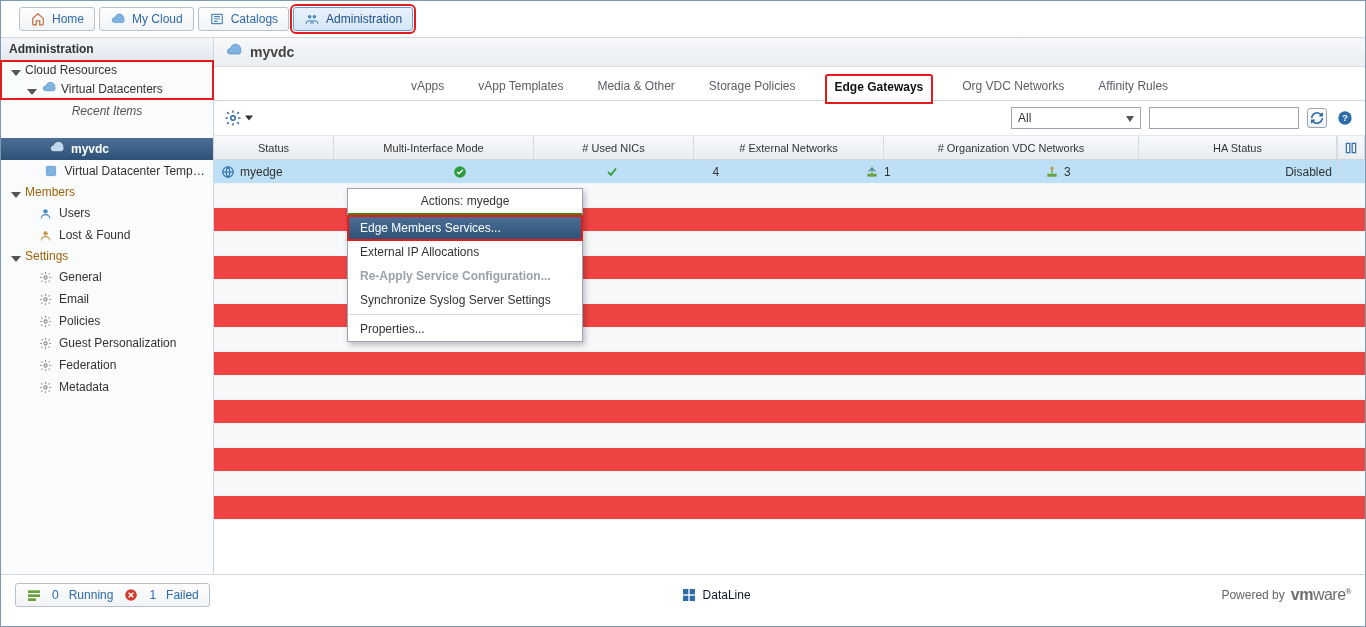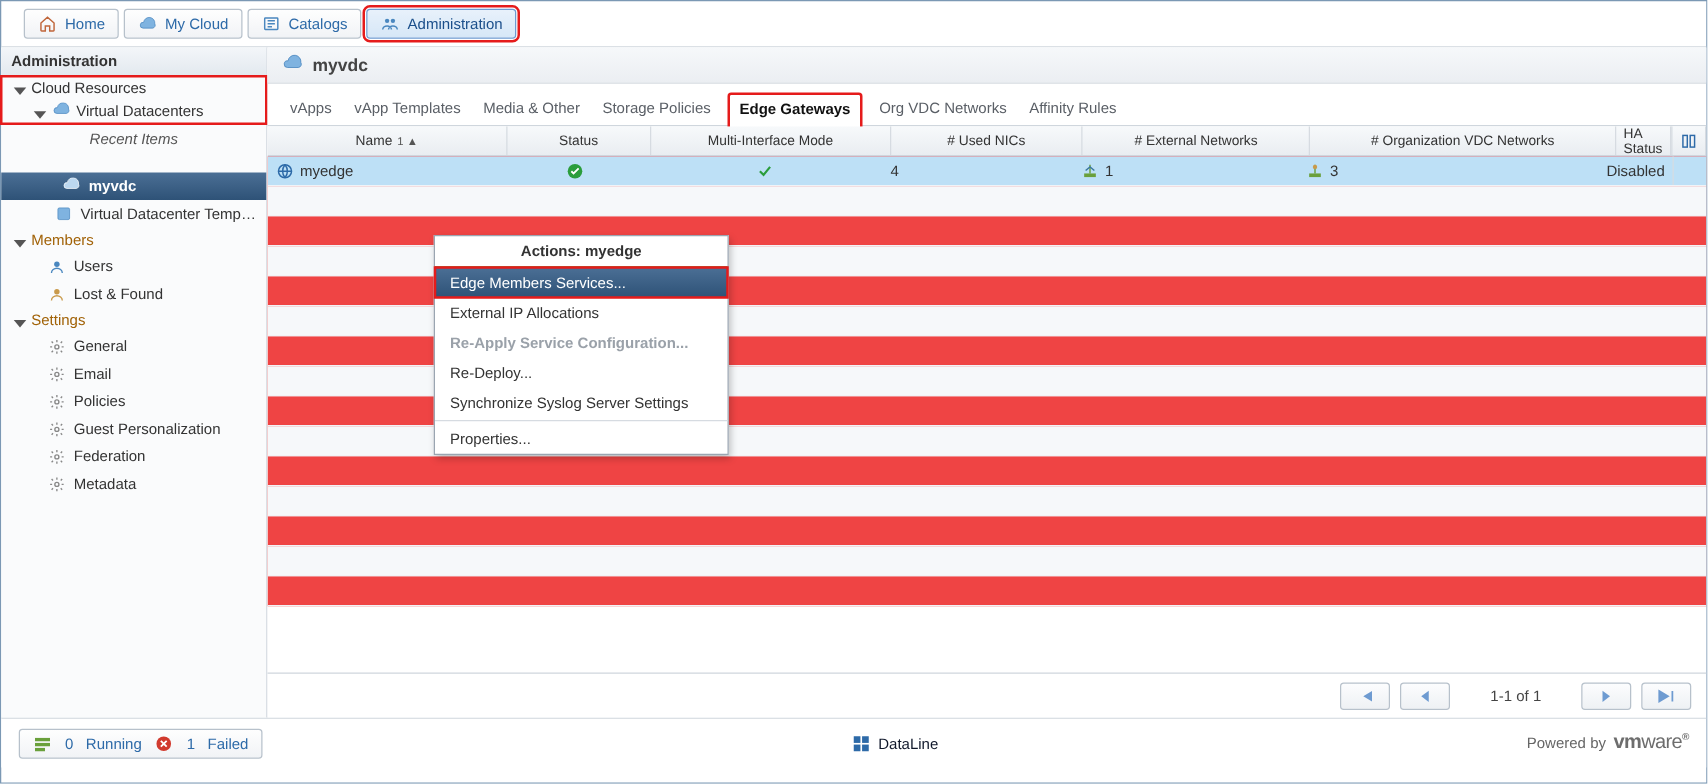--- a/index.html
+++ b/index.html
@@ -113,25 +113,26 @@
     min-width:0;
   }
   .main-title {
     background: linear-gradient(#f6f8fa,#ebeef2);
     border-bottom:1px solid #d6dbe1;
     padding:6px 12px;
     display:flex; align-items:center; gap:8px;
     font-weight:bold; font-size:14px; color:#444;
   }
   .subtabs {
-    display:flex; gap:10px;
+    display:flex; gap:26px;
     padding:8px 14px 0;
     border-bottom:1px solid #cfd6dd;
     align-items: center;
     height:34px;
+    justify-content:center;
   }
   .subtab {
     color:#5a5f66; cursor:pointer;
     padding:4px 4px 8px;
     position:relative;
   }
   .subtab.active {
     color:#111; font-weight:bold;
     border:1px solid #cfd6dd;
     border-bottom:1px solid #fff;
@@ -204,22 +205,22 @@
     left:346px; top:187px;
     width:236px;
     background:#fff;
     border:1px solid #9aa5b1;
     box-shadow:2px 3px 6px rgba(0,0,0,.25);
     z-index:50;
     font-size:12px;
   }
   .ctx-title {
     text-align:center; padding:5px 6px;
-    border-bottom:1px solid #4d7c0f;
-    font-weight:bold; color:#333;
+    border-bottom:3px solid #4d7c0f;
+    font-weight:normal; color:#333;
   }
   .ctx-item {
     padding:5px 12px; cursor:pointer; color:#333;
   }
   .ctx-item.disabled { color:#9aa1a9; cursor:default;font-weight:bold;}
   .ctx-item.sel {
     background:linear-gradient(#4b6f95,#2e5277); color:#fff;
     outline:2px solid #e51b1b; outline-offset:-1px;
   }
   .ctx-sep { height:1px; background:#d6dbe1; margin:2px 0; }
@@ -445,27 +446,50 @@
       <div class="subtabs">
         <div class="subtab">vApps</div>
         <div class="subtab">vApp Templates</div>
         <div class="subtab">Media &amp; Other</div>
         <div class="subtab">Storage Policies</div>
         <div class="subtab active hl">Edge Gateways</div>
         <div class="subtab">Org VDC Networks</div>
         <div class="subtab">Affinity Rules</div>
       </div>
 
+      <div class="toolbar">
+        <span class="gear-btn">
+          <svg class="svg" width="18" height="18" viewBox="0 0 24 24" fill="none" stroke="#2d6aa8" stroke-width="2">
+              <circle cx="12" cy="12" r="3"></circle>
+              <path d="M12 2v3M12 19v3M4.2 4.2l2.1 2.1M17.7 17.7l2.1 2.1M2 12h3M19 12h3M4.2 19.8l2.1-2.1M17.7 6.3l2.1-2.1"></path>
+            </svg>
+          <svg class="svg" width="8" height="8" viewBox="0 0 10 10">
+              <path d="M0 2l5 6 5-6z" fill="#333"></path>
+            </svg>
+        </span>
+        <div class="spacer"></div>
+        <div class="filter-select">
+          <span>All</span>
+        </div>
+        <input class="filter-input" type="text" style="">
+        <span class="round-btn">
+          <svg class="svg" width="14" height="14" viewBox="0 0 24 24" fill="none" stroke="#2d6aa8" stroke-width="2.5">
+              <path d="M3 12a9 9 0 0 1 15-6.7L21 8M21 3v5h-5M21 12a9 9 0 0 1-15 6.7L3 16M3 21v-5h5"></path>
+            </svg>
+        </span>
+        <span class="round-btn" style="border:none;background:none;">
+          <svg class="svg" width="16" height="16" viewBox="0 0 24 24" fill="#2d6aa8">
+              <circle cx="12" cy="12" r="10" fill="#2d6aa8"></circle>
+              <text x="12" y="17" text-anchor="middle" fill="#fff" font-size="14" font-weight="bold">?</text>
+            </svg>
+        </span>
+      </div>
 
       <div class="table-wrap">
         <div class="grid-head">
-          <div class="col col-name">
-            <span>Name</span>
-            <span class="sort-ind">1 ▲</span>
-          </div>
           <div class="col col-status">Status</div>
           <div class="col col-mi">Multi-Interface Mode</div>
           <div class="col col-nics" style="justify-content:center;"># Used NICs</div>
           <div class="col col-ext" style="justify-content:center;"># External Networks</div>
           <div class="col col-org" style="justify-content:center;"># Organization VDC Networks</div>
           <div class="col col-ha" style="justify-content:center;">HA Status</div>
           <div class="col col-gear">
             <svg class="svg" width="14" height="14" viewBox="0 0 24 24" fill="none" stroke="#2d6aa8" stroke-width="2">
                 <rect x="4" y="4" width="6" height="16"></rect>
                 <rect x="14" y="4" width="6" height="16"></rect>
@@ -532,43 +556,20 @@
           <div class="grid-row"></div>
           <div class="grid-row"></div>
           <div class="grid-row"></div>
           <div class="grid-row"></div>
           <div class="grid-row"></div>
           <div class="grid-row"></div>
           <div class="grid-row"></div>
         </div>
       </div>
 
-      <div class="pager">
-        <span class="pager-btn">
-          <svg width="14" height="12" viewBox="0 0 20 16">
-              <path d="M3 2v12M18 2L8 8l10 6z" fill="#6e9bd1"></path>
-            </svg>
-        </span>
-        <span class="pager-btn">
-          <svg width="12" height="12" viewBox="0 0 16 16">
-              <path d="M12 2L4 8l8 6z" fill="#6e9bd1"></path>
-            </svg>
-        </span>
-        <span class="pager-text">1-1 of 1</span>
-        <span class="pager-btn">
-          <svg width="12" height="12" viewBox="0 0 16 16">
-              <path d="M4 2l8 6-8 6z" fill="#6e9bd1"></path>
-            </svg>
-        </span>
-        <span class="pager-btn">
-          <svg width="14" height="12" viewBox="0 0 20 16">
-              <path d="M2 2l10 6L2 14zM17 2v12" fill="#6e9bd1" stroke="#6e9bd1" stroke-width="2"></path>
-            </svg>
-        </span>
-      </div>
     </div>
   </div>
 
   <div class="statusbar">
     <div class="status-pill">
       <span class="icn">
         <svg width="16" height="16" viewBox="0 0 24 24" fill="#6aa03b">
             <rect x="3" y="5" width="18" height="4"></rect>
             <rect x="3" y="11" width="18" height="4"></rect>
             <rect x="3" y="17" width="12" height="4"></rect>
@@ -600,19 +601,18 @@
       <span>Powered by</span>
       <span class="vmware-logo">vm<span style="font-weight:normal">ware</span><sup style="font-size:8px">®</sup></span>
     </div>
   </div>
 
   <div class="ctx-menu">
     <div class="ctx-title">Actions: myedge</div>
     <div class="ctx-item sel">Edge Members Services...</div>
     <div class="ctx-item">External IP Allocations</div>
     <div class="ctx-item disabled">Re-Apply Service Configuration...</div>
-    <div class="ctx-item">Re-Deploy...</div>
     <div class="ctx-item">Synchronize Syslog Server Settings</div>
     <div class="ctx-sep"></div>
     <div class="ctx-item">Properties...</div>
   </div>
 
 </div>
 
 </body></html>

